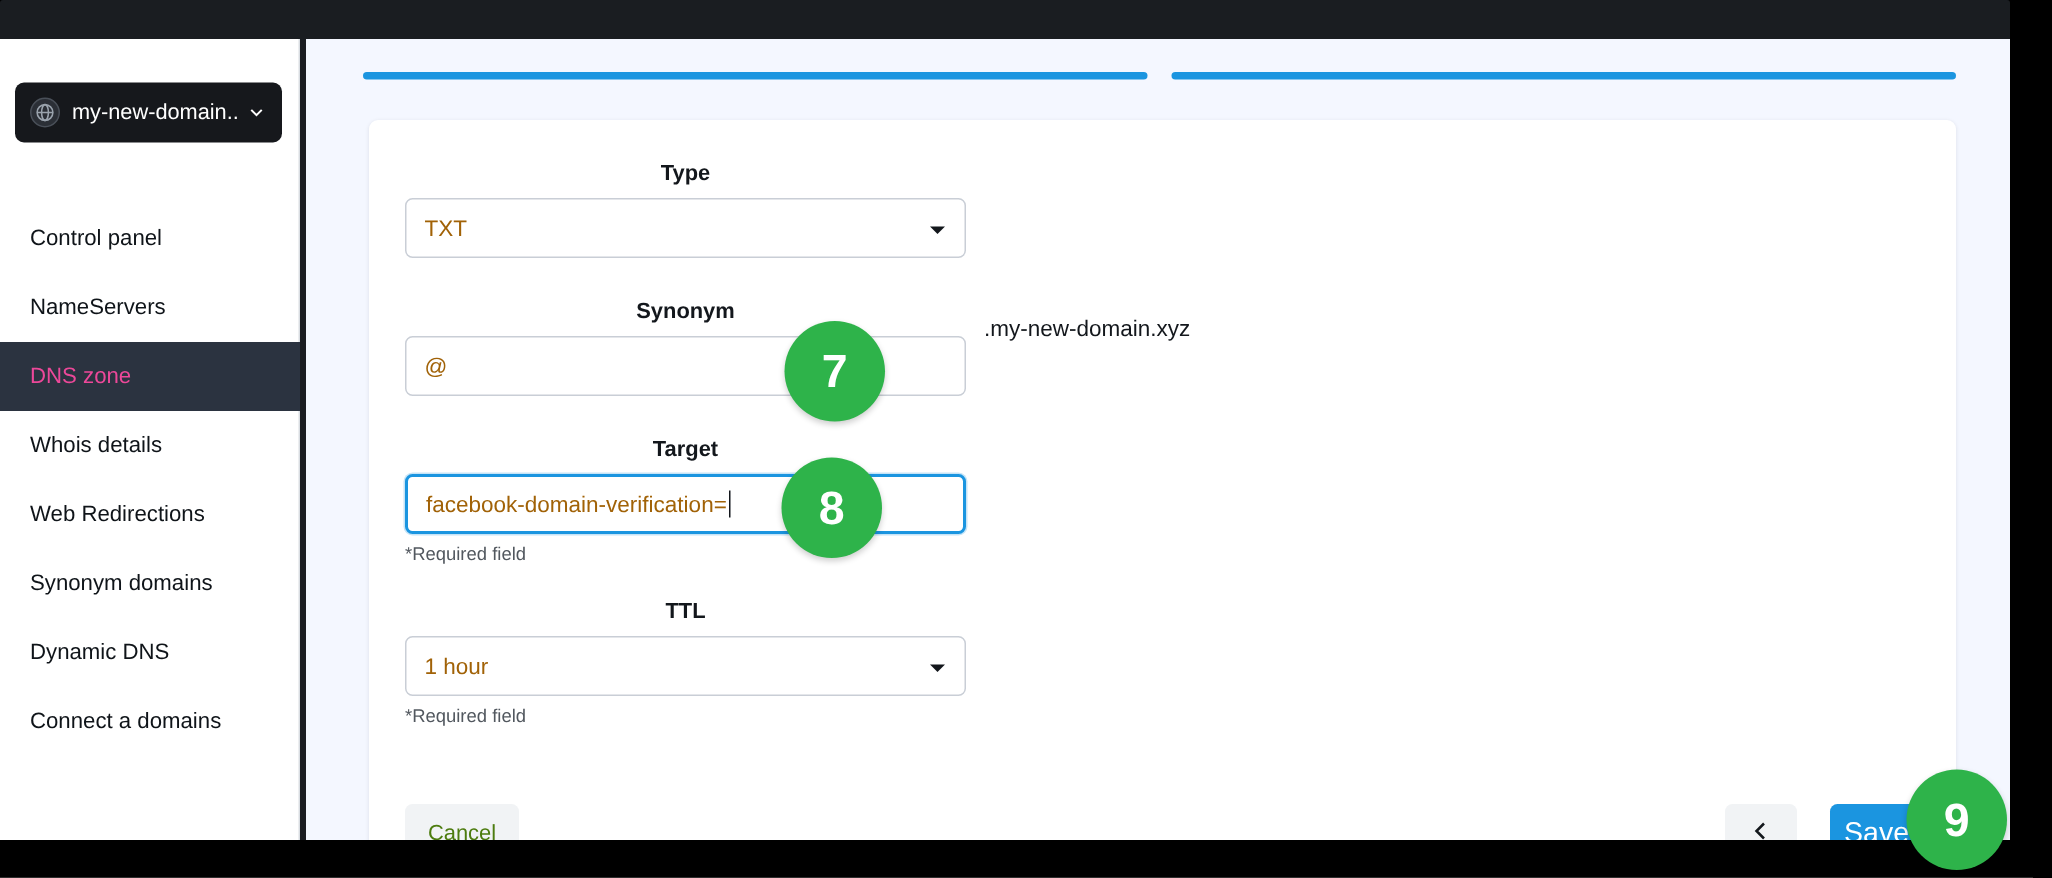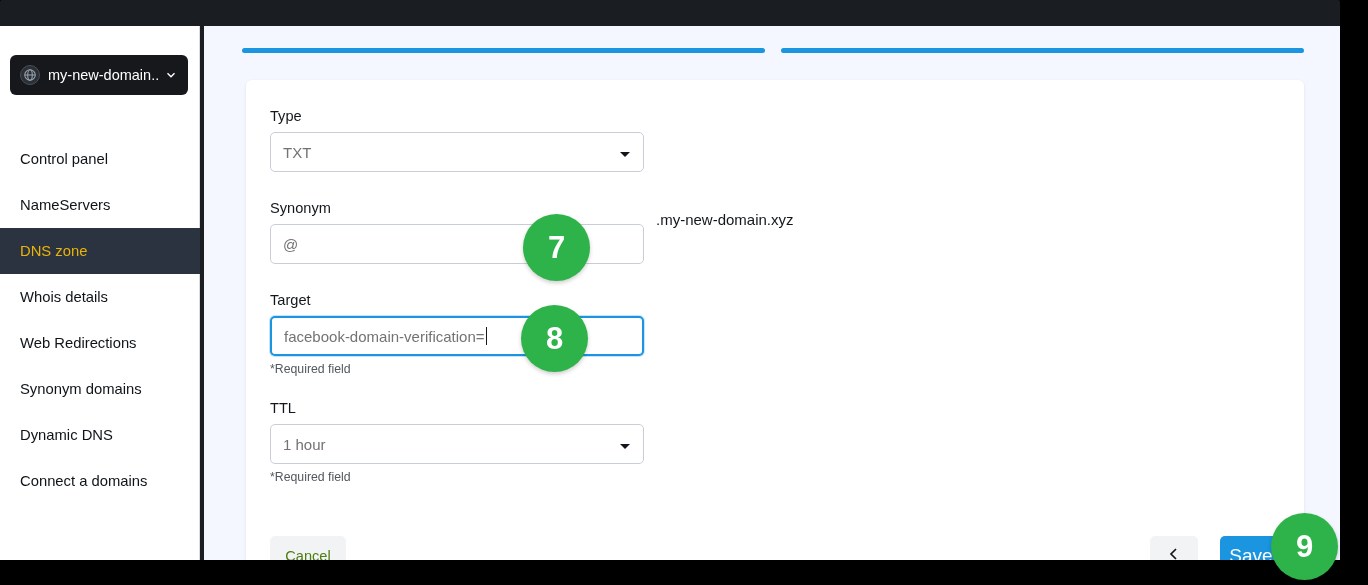--- a/index.html
+++ b/index.html
@@ -82,21 +82,21 @@
     height: 46px;
     display: flex;
     align-items: center;
     padding-left: 20px;
     font-size: 14.8px;
     color: #0f1419;
     cursor: pointer;
   }
   .nav-item.active {
     background: #2b3340;
-    color: #eab308;
+    color: #ec4899;
   }
   
   .content {
     position: absolute;
     left: 204px;
     top: 26px;
     width: 1136px;
     height: 534px;
     background: #f4f7ff;
     overflow: hidden;
@@ -120,38 +120,39 @@
     left: 42px;
     top: 54px;
     width: 1058px;
     height: 500px;
     background: #ffffff;
     border-radius: 6px;
     box-shadow: 0 1px 3px rgba(16,24,40,.10);
   }
   .field-label {
     font-size: 14.6px;
-    font-weight: normal;
+    font-weight: bold;
     color: #13171c;
     margin-bottom: 8px;
+    text-align: center;
   }
   .fld {
     position: absolute;
   }
   .select-box, .text-box {
     width: 374px;
     height: 40px;
     border: 1px solid #c9ced6;
     border-radius: 5px;
     background: #ffffff;
     display: flex;
     align-items: center;
     padding: 0 12px;
     font-size: 15px;
-    color: #737373;
+    color: #a16207;
   }
   .select-box { justify-content: space-between; cursor: pointer; }
   .text-box.focused {
     border: 2px solid #1b95e0;
     box-shadow: 0 0 0 1px rgba(27,149,224,.25);
   }
   .caret {
     display: inline-block;
     width: 1px;
     height: 18px;

